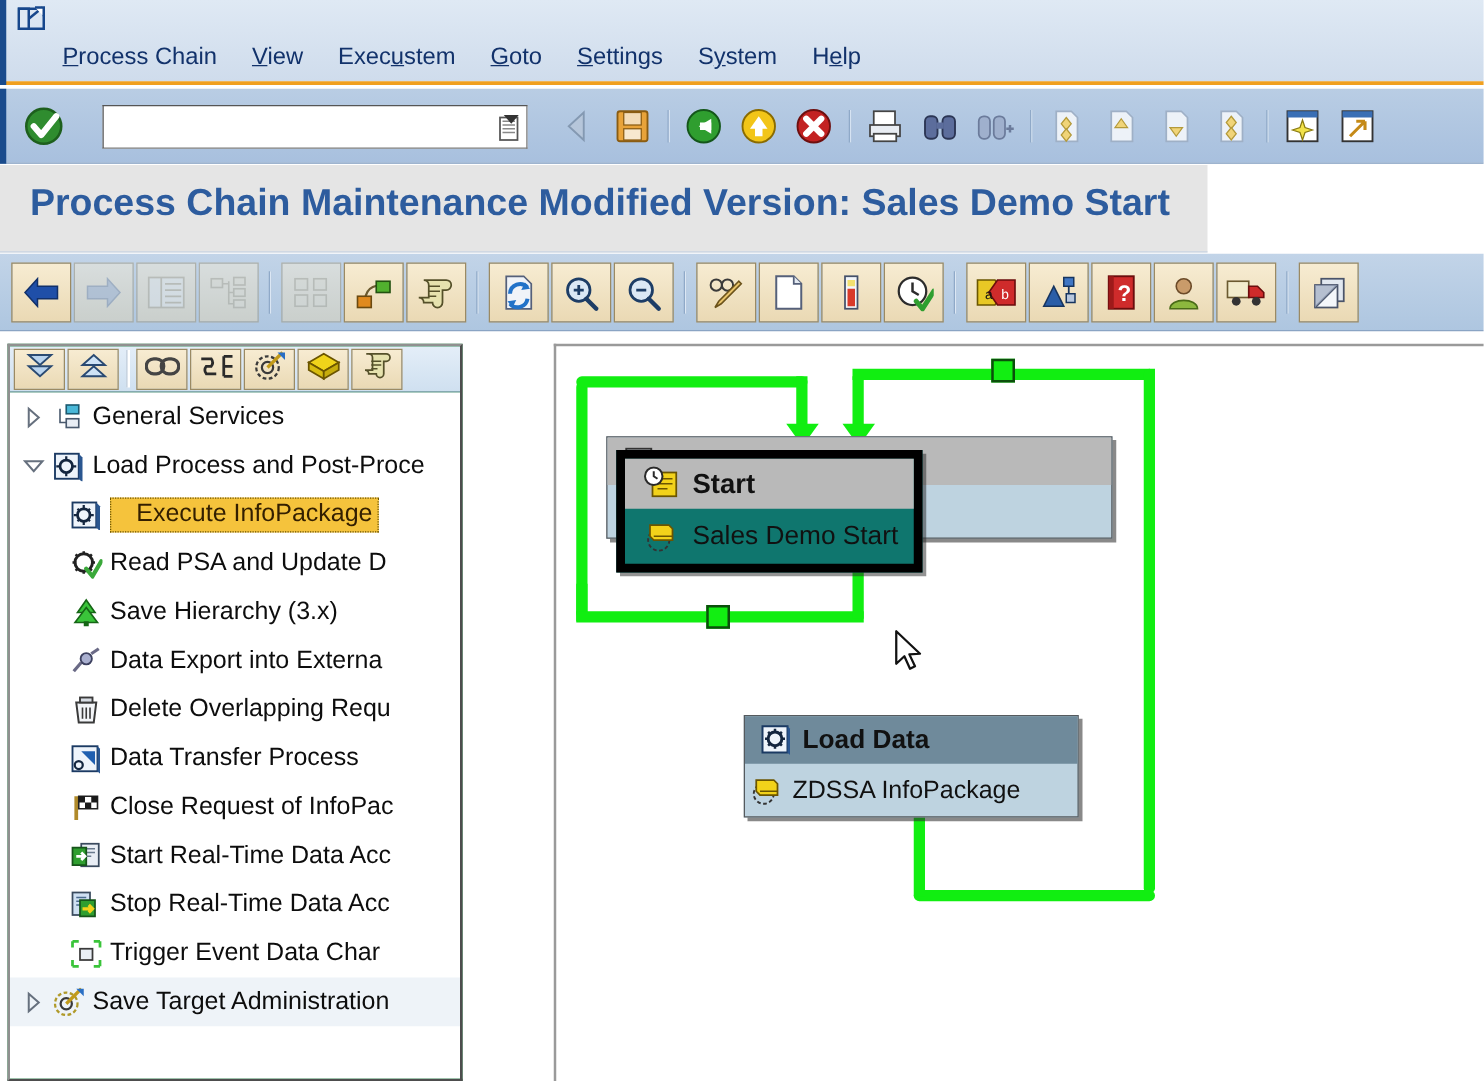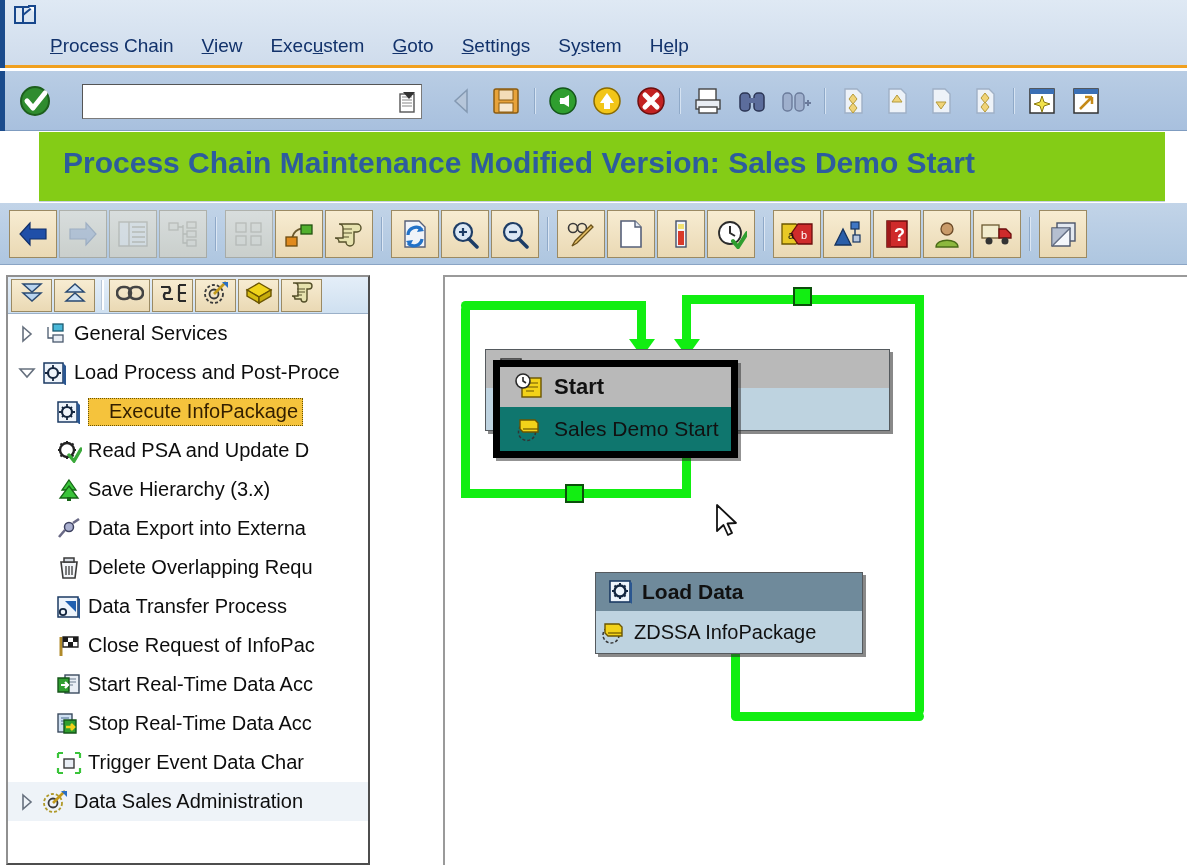--- a/index.html
+++ b/index.html
@@ -101,24 +101,23 @@
     display: flex; align-items: center; justify-content: center;
   }
   .sep i {
     display: block; width: 2px; height: 26px;
     background: #8fa9c8; border-right: 1px solid #d6e3f2;
   }
 
   
   .pagetitle {
     position: absolute; left: 0; top: 132px;
-    width: 1126px; height: 70px;
-    background: #84cc16;
+    width: 966px; height: 70px;
+    background: #e5e5e5;
     border-bottom: 1px solid #c8d4e2;
-    margin-left: 39px;
   }
   .pagetitle .t {
     position: absolute; left: 24px; top: 14px;
     font-size: 30px; font-weight: bold;
     color: #2d5c9e;
     white-space: nowrap;
     letter-spacing: 0px;
   }
 
   
@@ -828,21 +827,21 @@
             </svg>
           </span>
           <span class="tico">
             <svg width="26" height="24" viewBox="0 0 26 24">
               <circle cx="11" cy="13" r="9" fill="none" stroke="#b09a2a" stroke-width="1.8" stroke-dasharray="3 2"></circle>
               <circle cx="11" cy="13" r="4.5" fill="none" stroke="#3a3a3a" stroke-width="1.8"></circle>
               <path d="M11 13 L23 1" stroke="#c29a1a" stroke-width="2.6"></path>
               <path d="M19 1 h6 v6 Z" fill="#2a6fc4"></path>
             </svg>
           </span>
-          <span class="tlabel">Data Sales Administration</span>
+          <span class="tlabel">Save Target Administration</span>
         </div>
       </div>
   </div>
   <div class="sb-divider"></div>
 
   <div class="canvas">
     <div class="canvas-inner">
 
       <div class="gl v" style="left:16px; top:28px; height:190px; border-radius:5px;"></div>
       <div class="gl h" style="left:16px; top:24px; width:185px; border-radius:5px;"></div>

